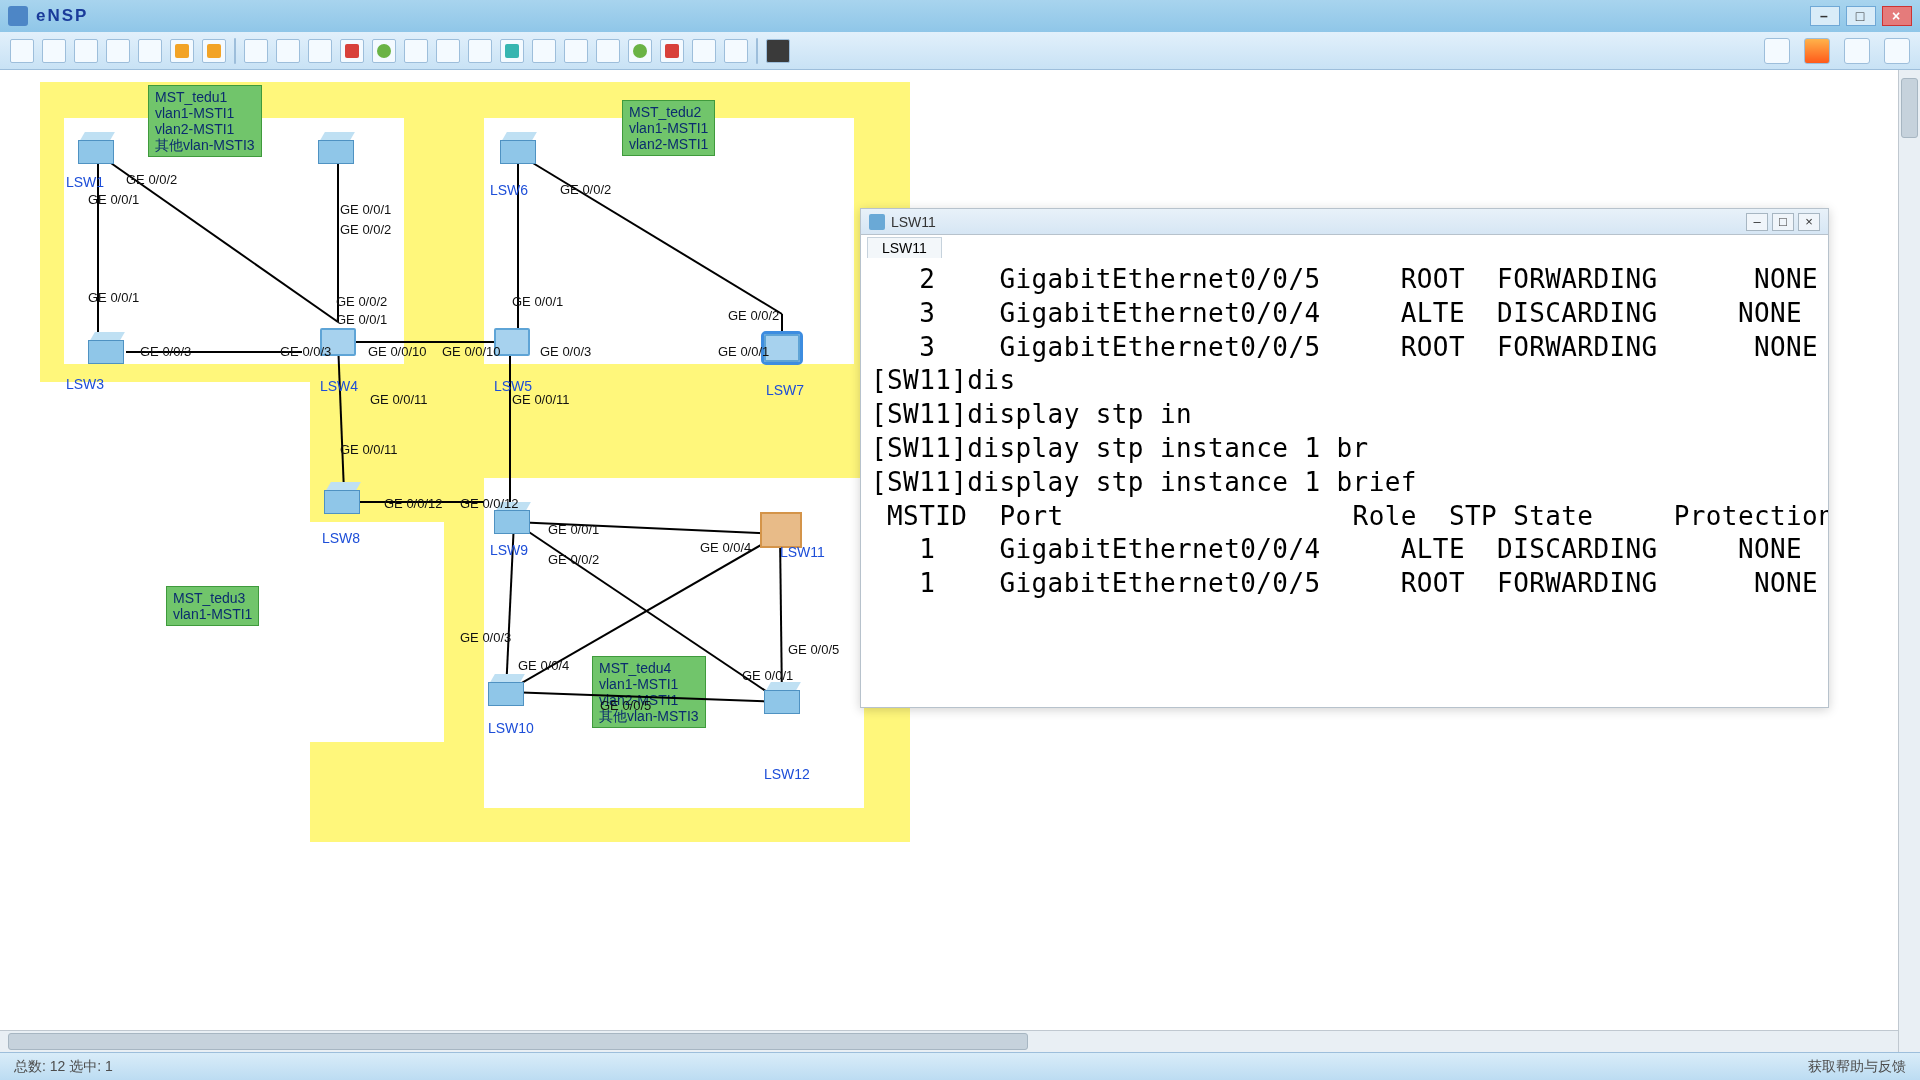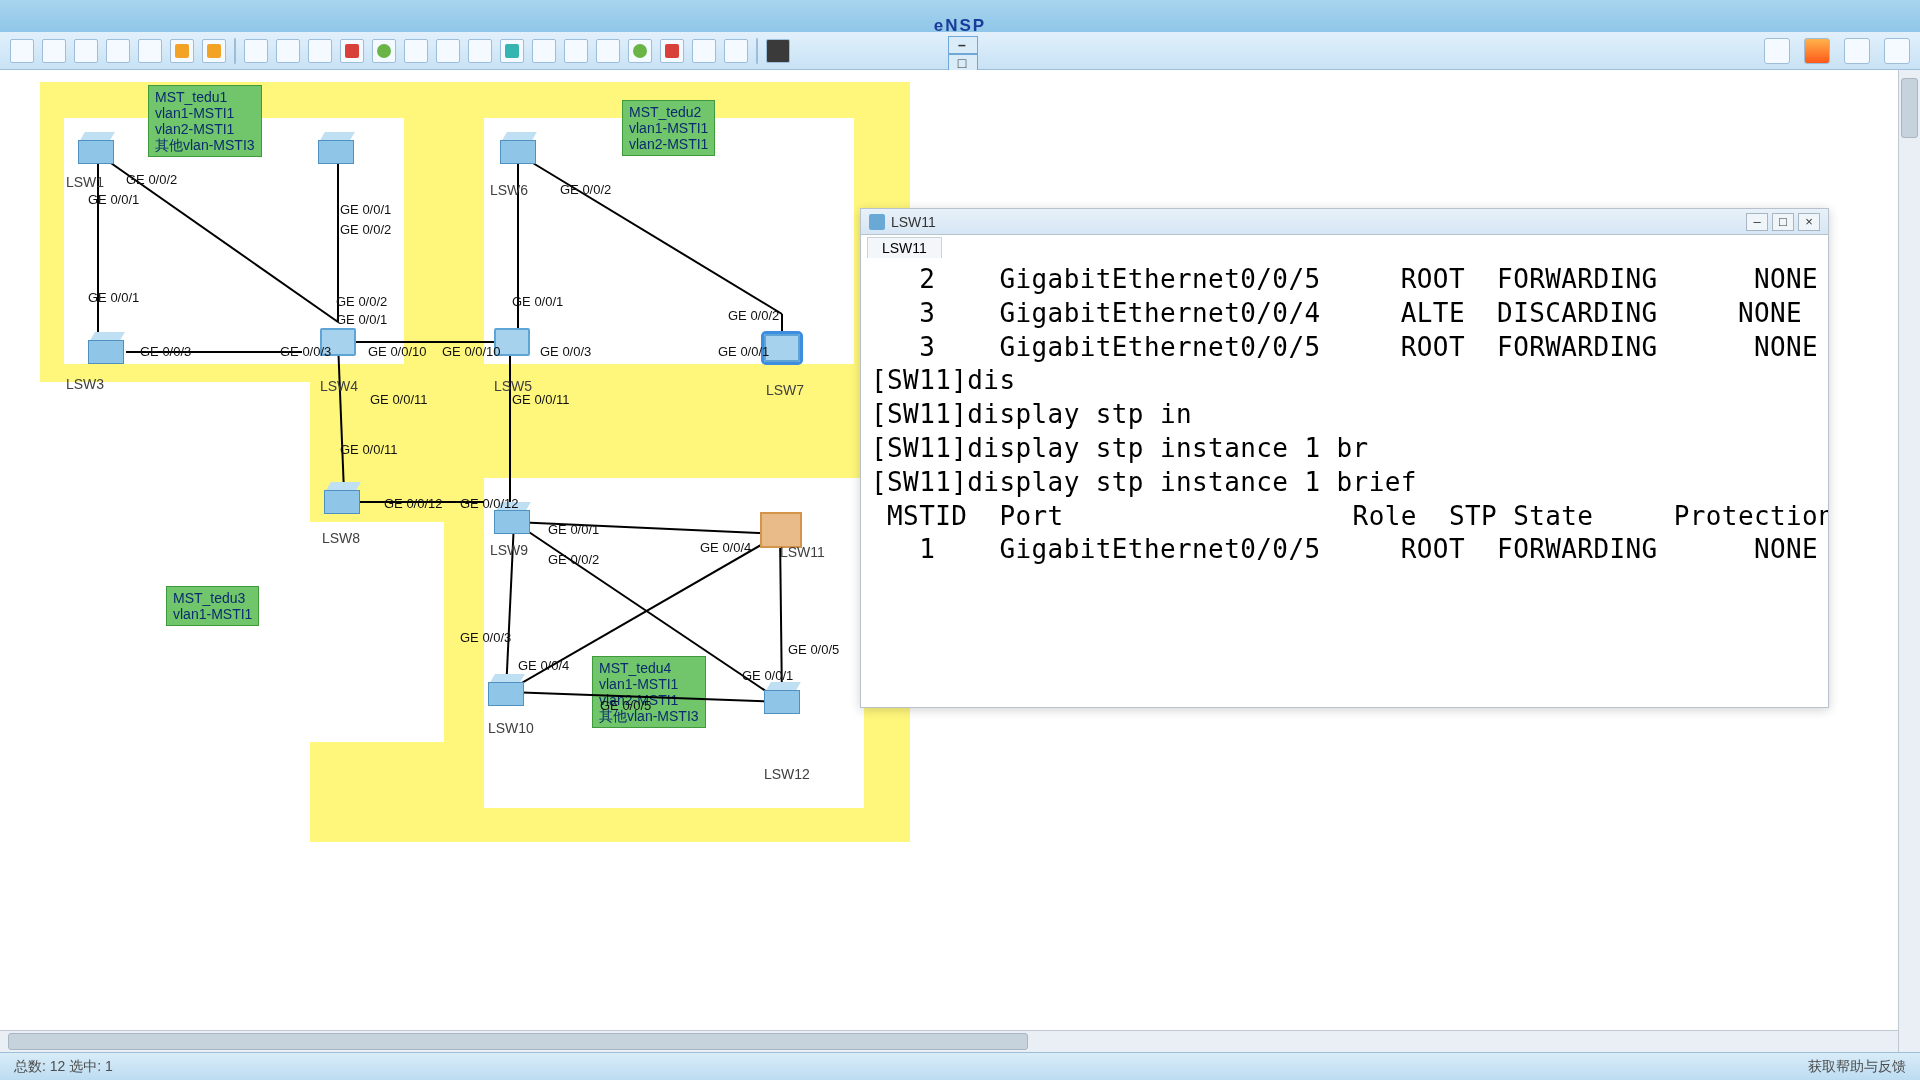--- a/index.html
+++ b/index.html
@@ -1,18 +1,18 @@
 <!DOCTYPE html>
 <html><head>
 <meta charset="utf-8">
 <style>
   * { box-sizing: border-box; margin: 0; padding: 0; }
   html, body { width: 1920px; height: 1080px; font-family: "Segoe UI", Tahoma, sans-serif; background:#f4f6f8; overflow:hidden; }
   
-  .titlebar { height:32px; background:linear-gradient(#a8d4ee,#8fc6e8); display:flex; align-items:center; padding:16px 8px; font-size:17px; font-weight:bold; color:#1a3b9a; letter-spacing:2px;flex-direction:column; }
+  .titlebar { height:32px; background:linear-gradient(#a8d4ee,#8fc6e8); display:flex; align-items:center; padding:16px 8px; font-size:17px; font-weight:bold; color:#1a3b9a; letter-spacing:2px; }
   .titlebar .logo { width:20px; height:20px; background:#4d86c6; border-radius:3px; margin-right:8px; }
   .titlebar .spacer { flex:1; }
   .winbtn { width:30px; height:20px; margin-left:6px; display:flex; align-items:center; justify-content:center; font-size:14px; color:#333; border:1px solid #6fa8d6; background:#d9ecf8; }
   .winbtn.red { background:#e57b7b; color:#fff; border-color:#c33; }
   
   .toolbar { height:38px; background:linear-gradient(#e2f0fb,#c8e2f5); border-bottom:1px solid #9dbedb; display:flex; align-items:center; padding:0 10px; gap:8px; }
   .tbtn { width:24px; height:24px; border:1px solid #9dbedb; background:#f4faff; border-radius:2px; position:relative; }
   .tbtn.sep { width:2px; background:#9dbedb; border:none; height:26px; }
   .tbtn.orange::after { content:""; position:absolute; inset:4px; background:#f2a326; border-radius:2px; }
   .tbtn.green::after { content:""; position:absolute; inset:4px; background:#6ab345; border-radius:50%; }
@@ -32,21 +32,21 @@
   .canvas { position:absolute; left:40px; top:12px; width:870px; height:760px; background:#fff; }
   .yregion { position:absolute; background:#fff77b; }
   .whiteinner { position:absolute; background:#fff; }
   
   .dev { position:absolute; width:36px; height:28px; background:#a7d2ee; border:2px solid #5ea4d6; border-radius:2px; }
   .dev3d { position:absolute; width:40px; height:34px; }
   .dev3d::before { content:""; position:absolute; left:4px; top:0; width:30px; height:10px; background:#bfe0f3; transform:skewX(-30deg); }
   .dev3d::after { content:""; position:absolute; left:0; top:8px; width:34px; height:22px; background:#8fc6e8; border:1px solid #4f92c2; }
   .dev.sel { outline:3px solid #3d8de0; }
   .hotdev { position:absolute; width:42px; height:36px; background:#e8bb88; border:2px solid #d49449; }
-  .lbl { position:absolute; font-size:14px; color:#404040; white-space:nowrap; }
+  .lbl { position:absolute; font-size:14px; color:#1d4ed8; white-space:nowrap; }
   .plabel { position:absolute; font-size:13px; color:#111; white-space:nowrap; }
   .notes { position:absolute; background:#71c56b; border:1px solid #3f9a3c; padding:3px 6px; font-size:14px; color:#0b2c6e; line-height:1.15; white-space:nowrap; }
   
   svg.links { position:absolute; left:0; top:0; width:870px; height:760px; pointer-events:none; }
   svg.links line { stroke:#000; stroke-width:2; }
   
   .cliwin { position:absolute; left:860px; top:138px; width:969px; height:500px; background:#fff; border:1px solid #b7c2cc; box-shadow:0 2px 10px rgba(0,0,0,.18); display:flex; flex-direction:column; }
   .cli-title { height:26px; background:linear-gradient(#e8f1f9,#d6e6f4); border-bottom:1px solid #b7c2cc; display:flex; align-items:center; padding:0 8px; font-size:14px; color:#333; }
   .cli-title .cicon { width:16px; height:16px; background:#6aa9d6; margin-right:6px; border-radius:2px; }
   .cli-title .spacer { flex:1; }
@@ -253,20 +253,21 @@
     </div>
     <div class="cli-body">
       <div class="row">   2    GigabitEthernet0/0/5     ROOT  FORWARDING      NONE</div>
       <div class="row">   3    GigabitEthernet0/0/4     ALTE  DISCARDING     NONE</div>
       <div class="row">   3    GigabitEthernet0/0/5     ROOT  FORWARDING      NONE</div>
       <div class="row">[SW11]dis</div>
       <div class="row">[SW11]display stp in</div>
       <div class="row">[SW11]display stp instance 1 br</div>
       <div class="row">[SW11]display stp instance 1 brief</div>
       <div class="row"> MSTID  Port                  Role  STP State     Protection</div>
+      <div class="row">   1    GigabitEthernet0/0/4     ALTE  DISCARDING     NONE</div>
       <div class="row">   1    GigabitEthernet0/0/5     ROOT  FORWARDING      NONE</div>
     </div>
   </div>
 
   <div class="vscroll">
       <div class="thumb"></div>
     </div>
   <div class="hscroll">
       <div class="thumb"></div>
     </div>

